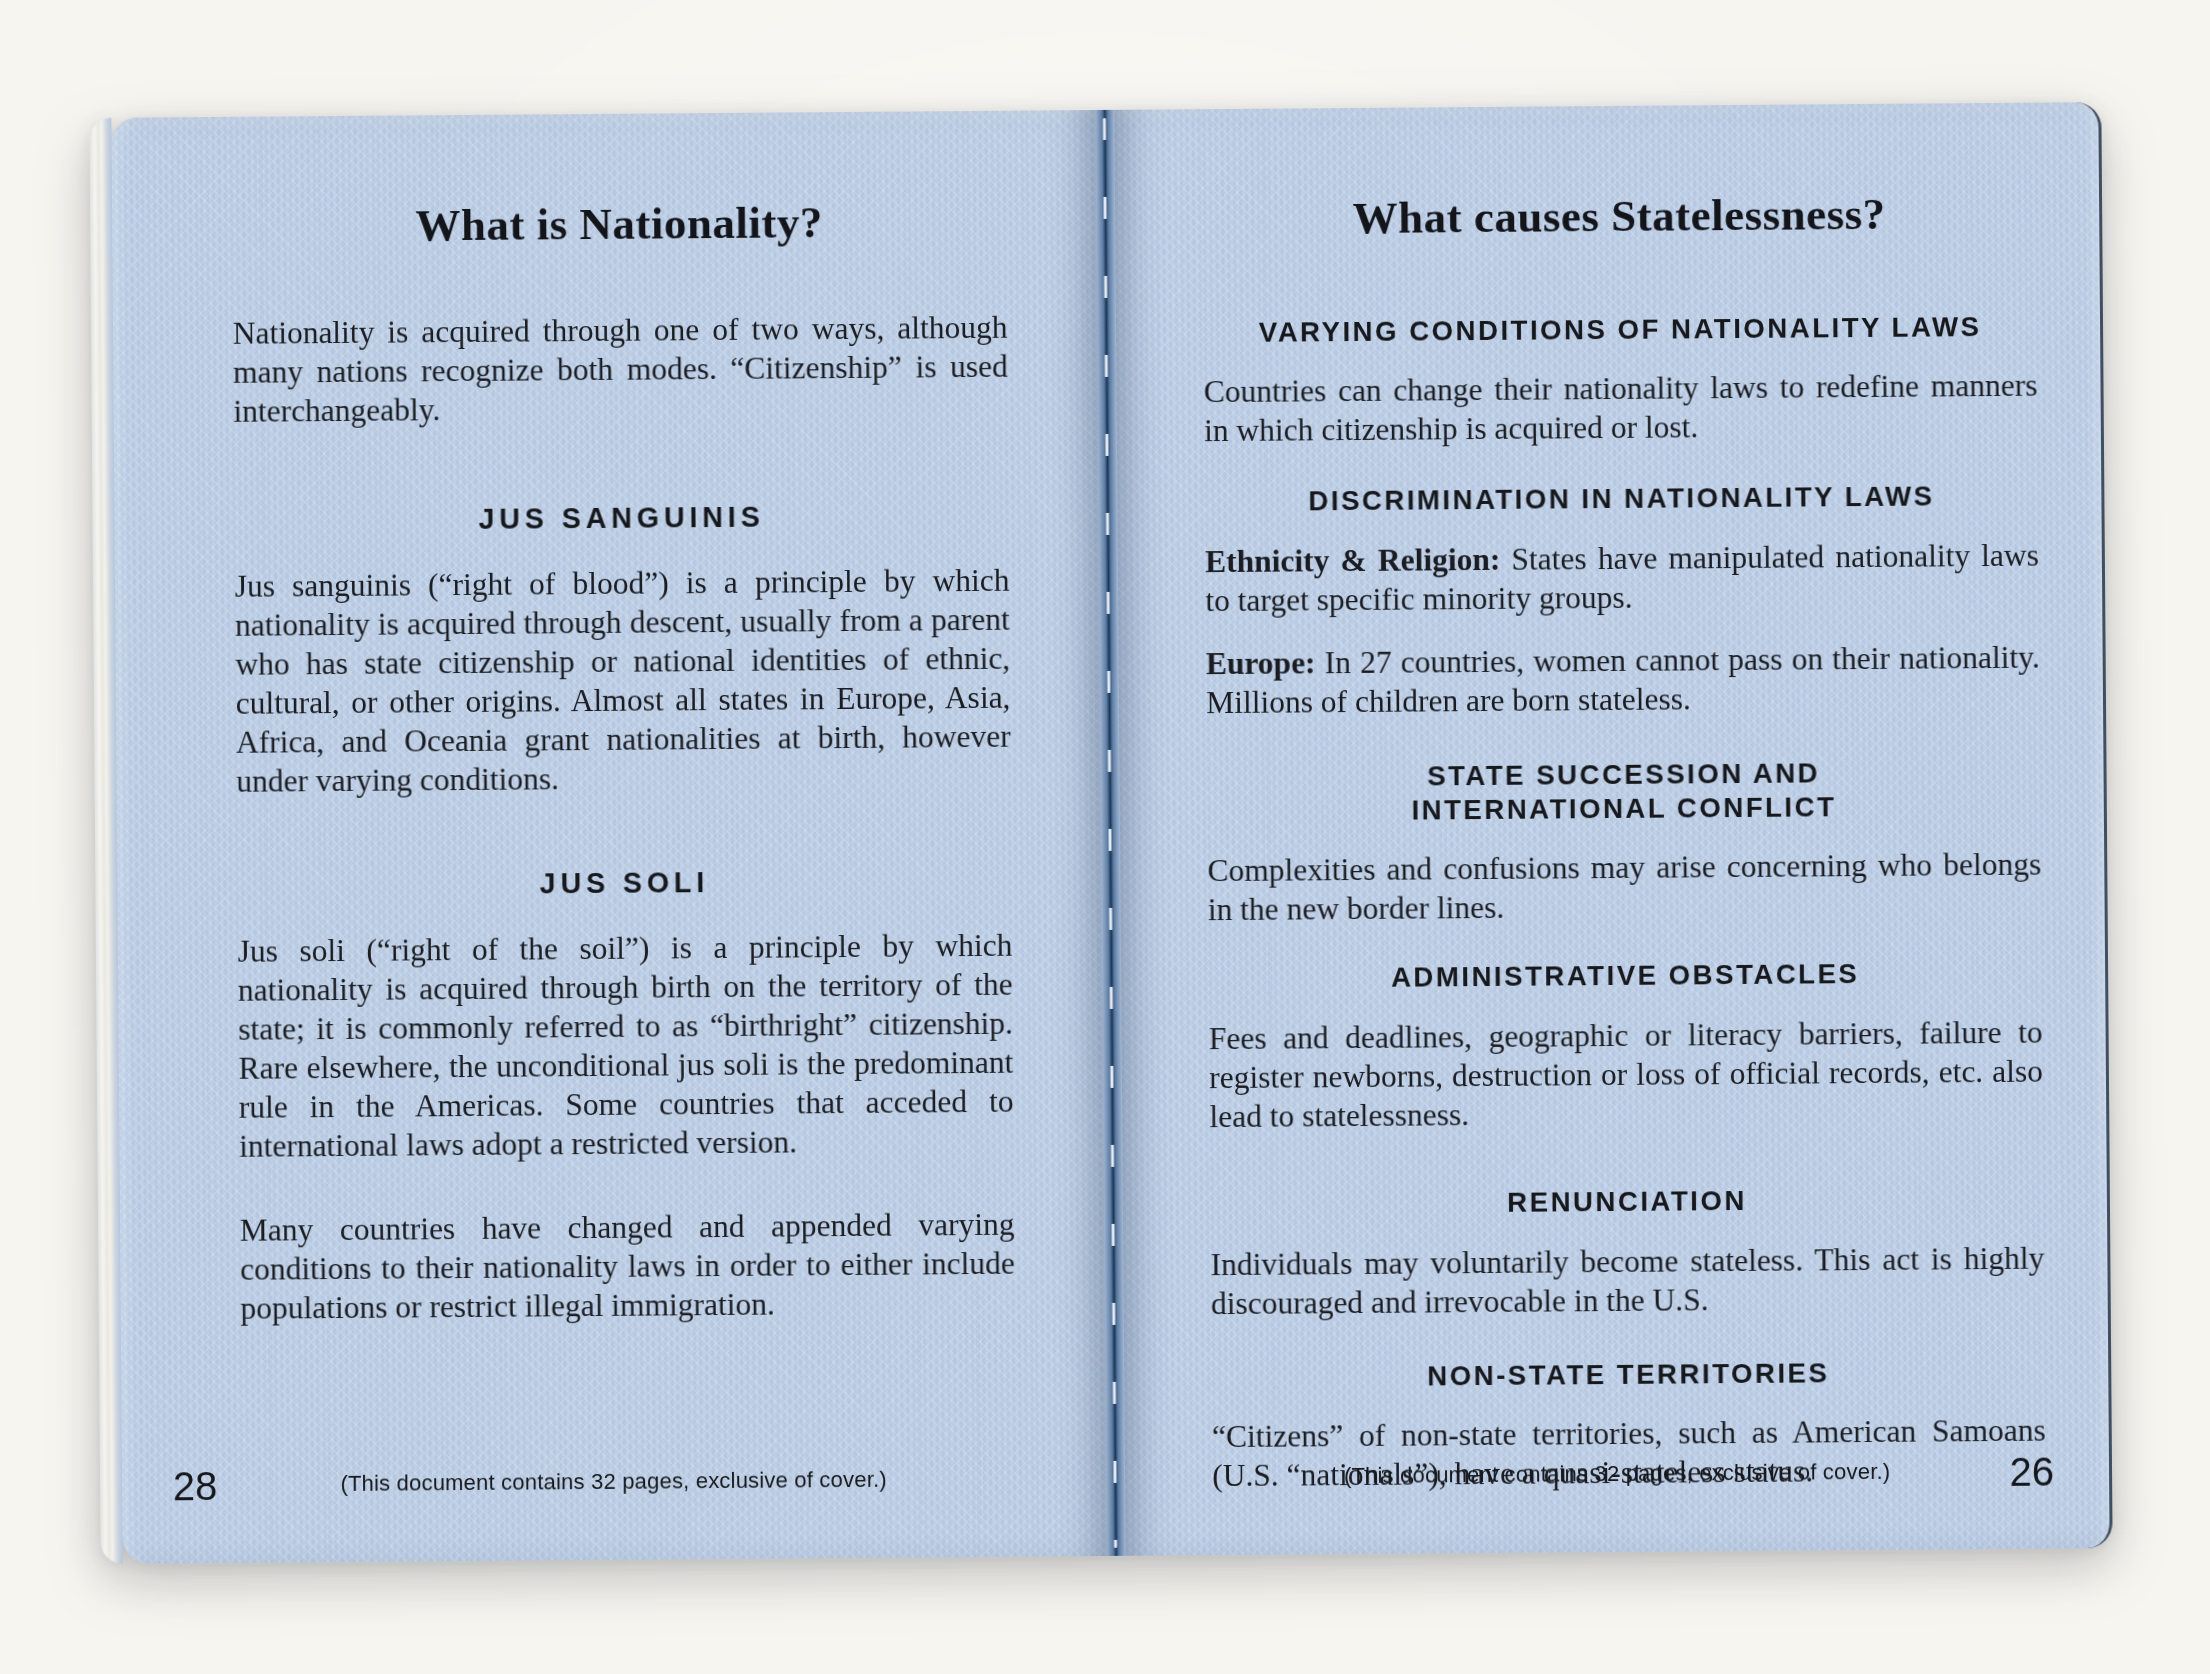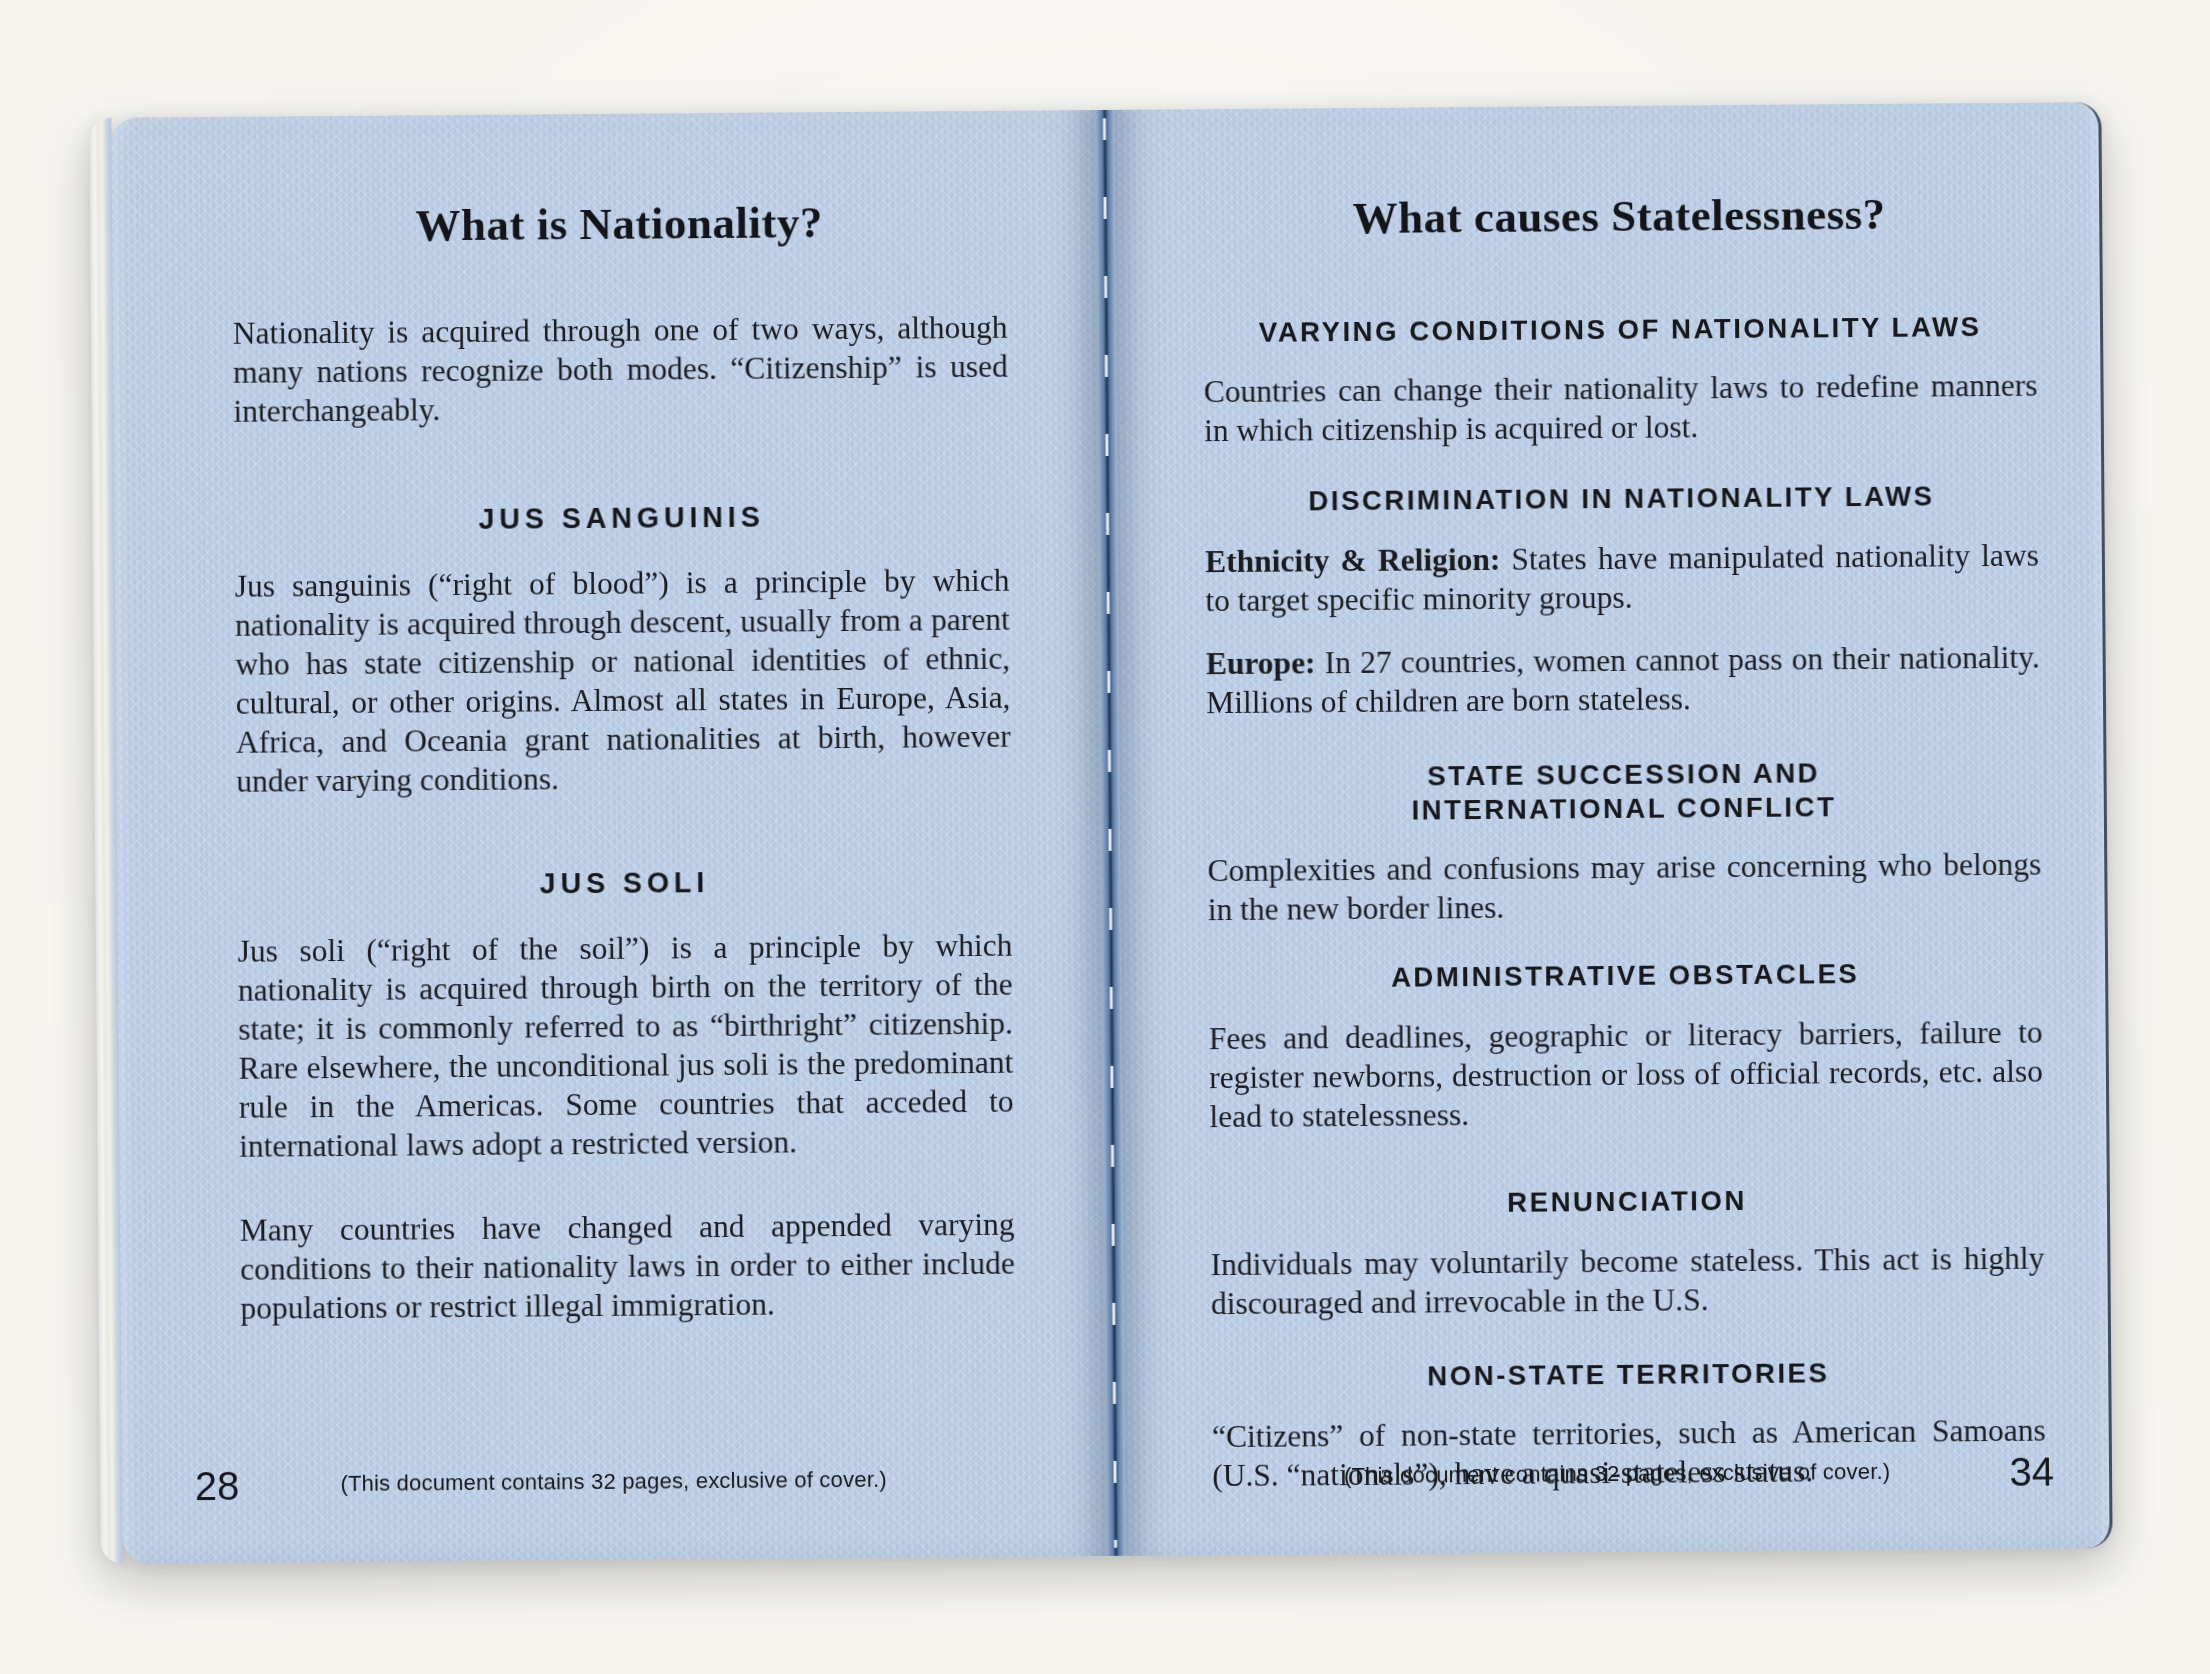--- a/index.html
+++ b/index.html
@@ -135,21 +135,21 @@
     height: 51px;
     font-family: "Liberation Sans", sans-serif;
     color: #15171b;
   }
   .page-num {
     position: absolute;
     bottom: -3.9px;
     font-size: 40px;
     line-height: 1;
   }
-  .page-left  .page-num { left: 73px; }
+  .page-left  .page-num { left: 51px; }
   .page-right .page-num { right: 55px; }
   .footnote {
     position: absolute;
     left: 50%; bottom: 3.9px;
     transform: translateX(-50%);
     font-size: 22px;
     white-space: nowrap;
     letter-spacing: 0.2px;
   }
 </style>
@@ -208,20 +208,20 @@
       <p class="body-text rp-p-admin">Fees and deadlines, geographic or literacy barriers, failure to register newborns, destruction or loss of official records, etc. also lead to statelessness.</p>
 
       <h2 class="sec-heading rp-h-renun">RENUNCIATION</h2>
       <p class="body-text rp-p-renun">Individuals may voluntarily become stateless. This act is highly discouraged and irrevocable in the U.S.</p>
 
       <h2 class="sec-heading rp-h-nonstate">NON-STATE TERRITORIES</h2>
       <p class="body-text rp-p-nonstate">“Citizens” of non-state territories, such as American Samoans (U.S. “nationals”), have a quasi-stateless status.</p>
 
       <div class="page-footer">
         <span class="footnote">(This document contains 32 pages, exclusive of cover.)</span>
-        <span class="page-num">34</span>
+        <span class="page-num">26</span>
       </div>
 
     </div>
   </div>
 
 </div>
 
 
 </body></html>

